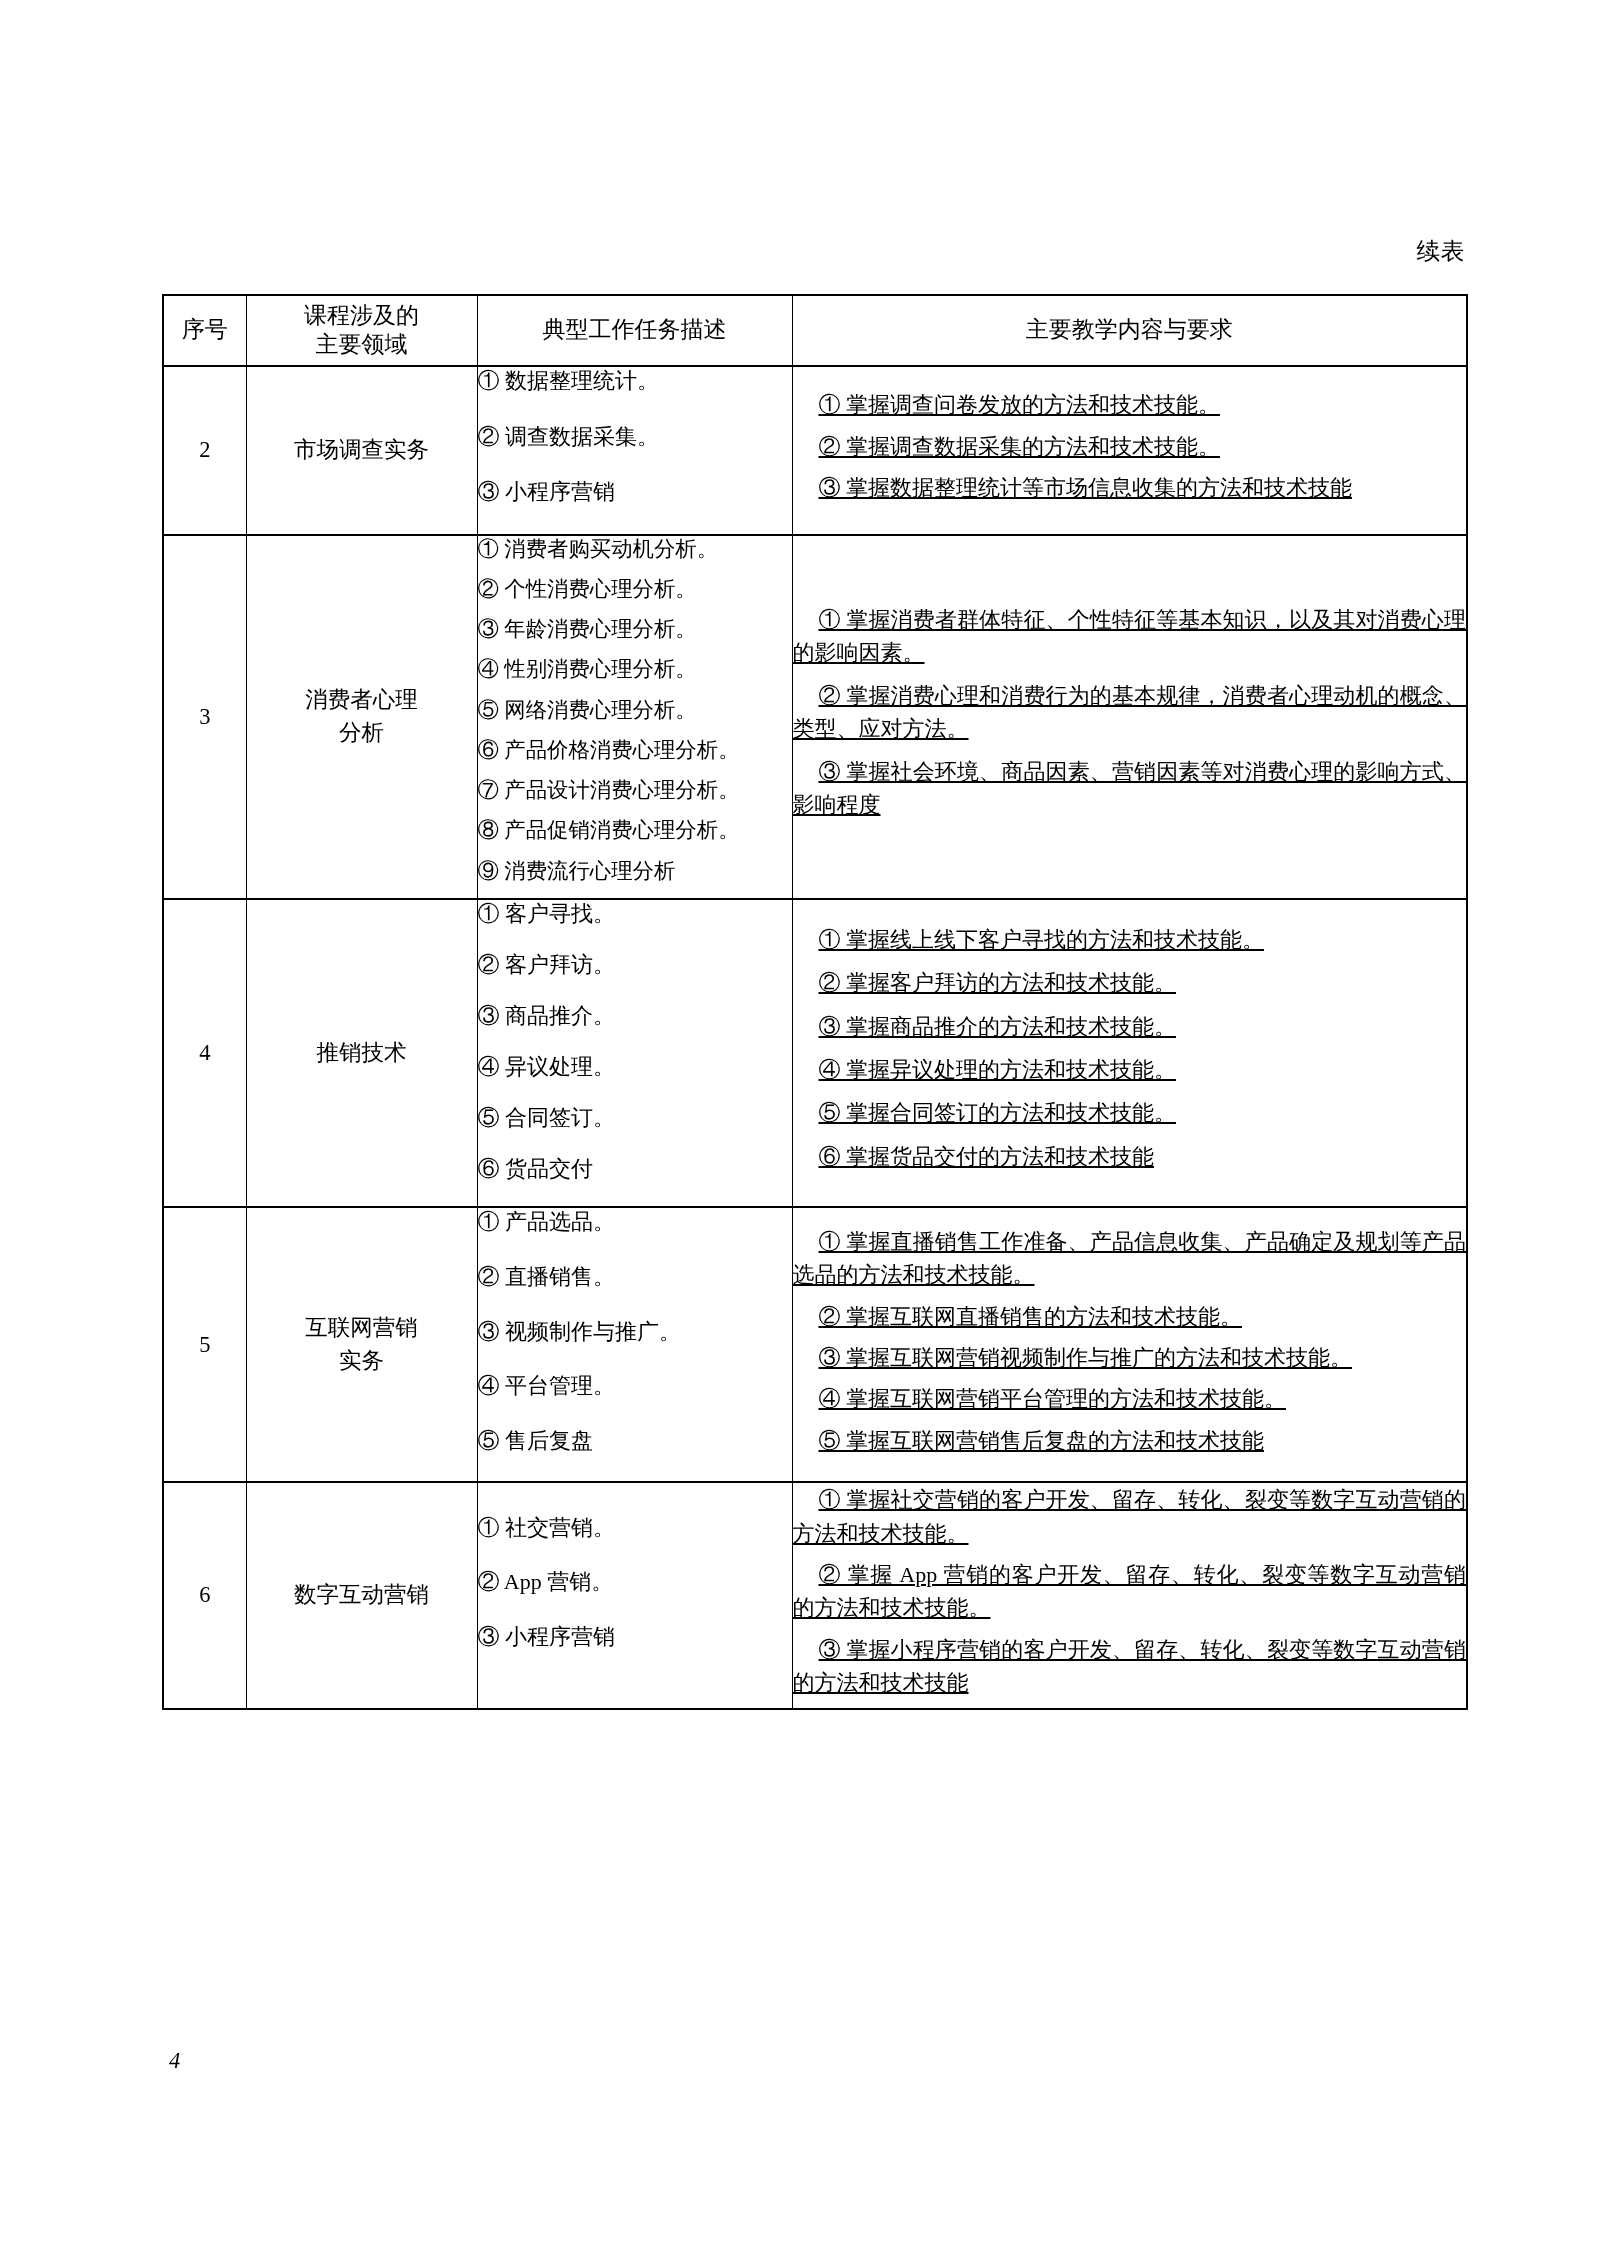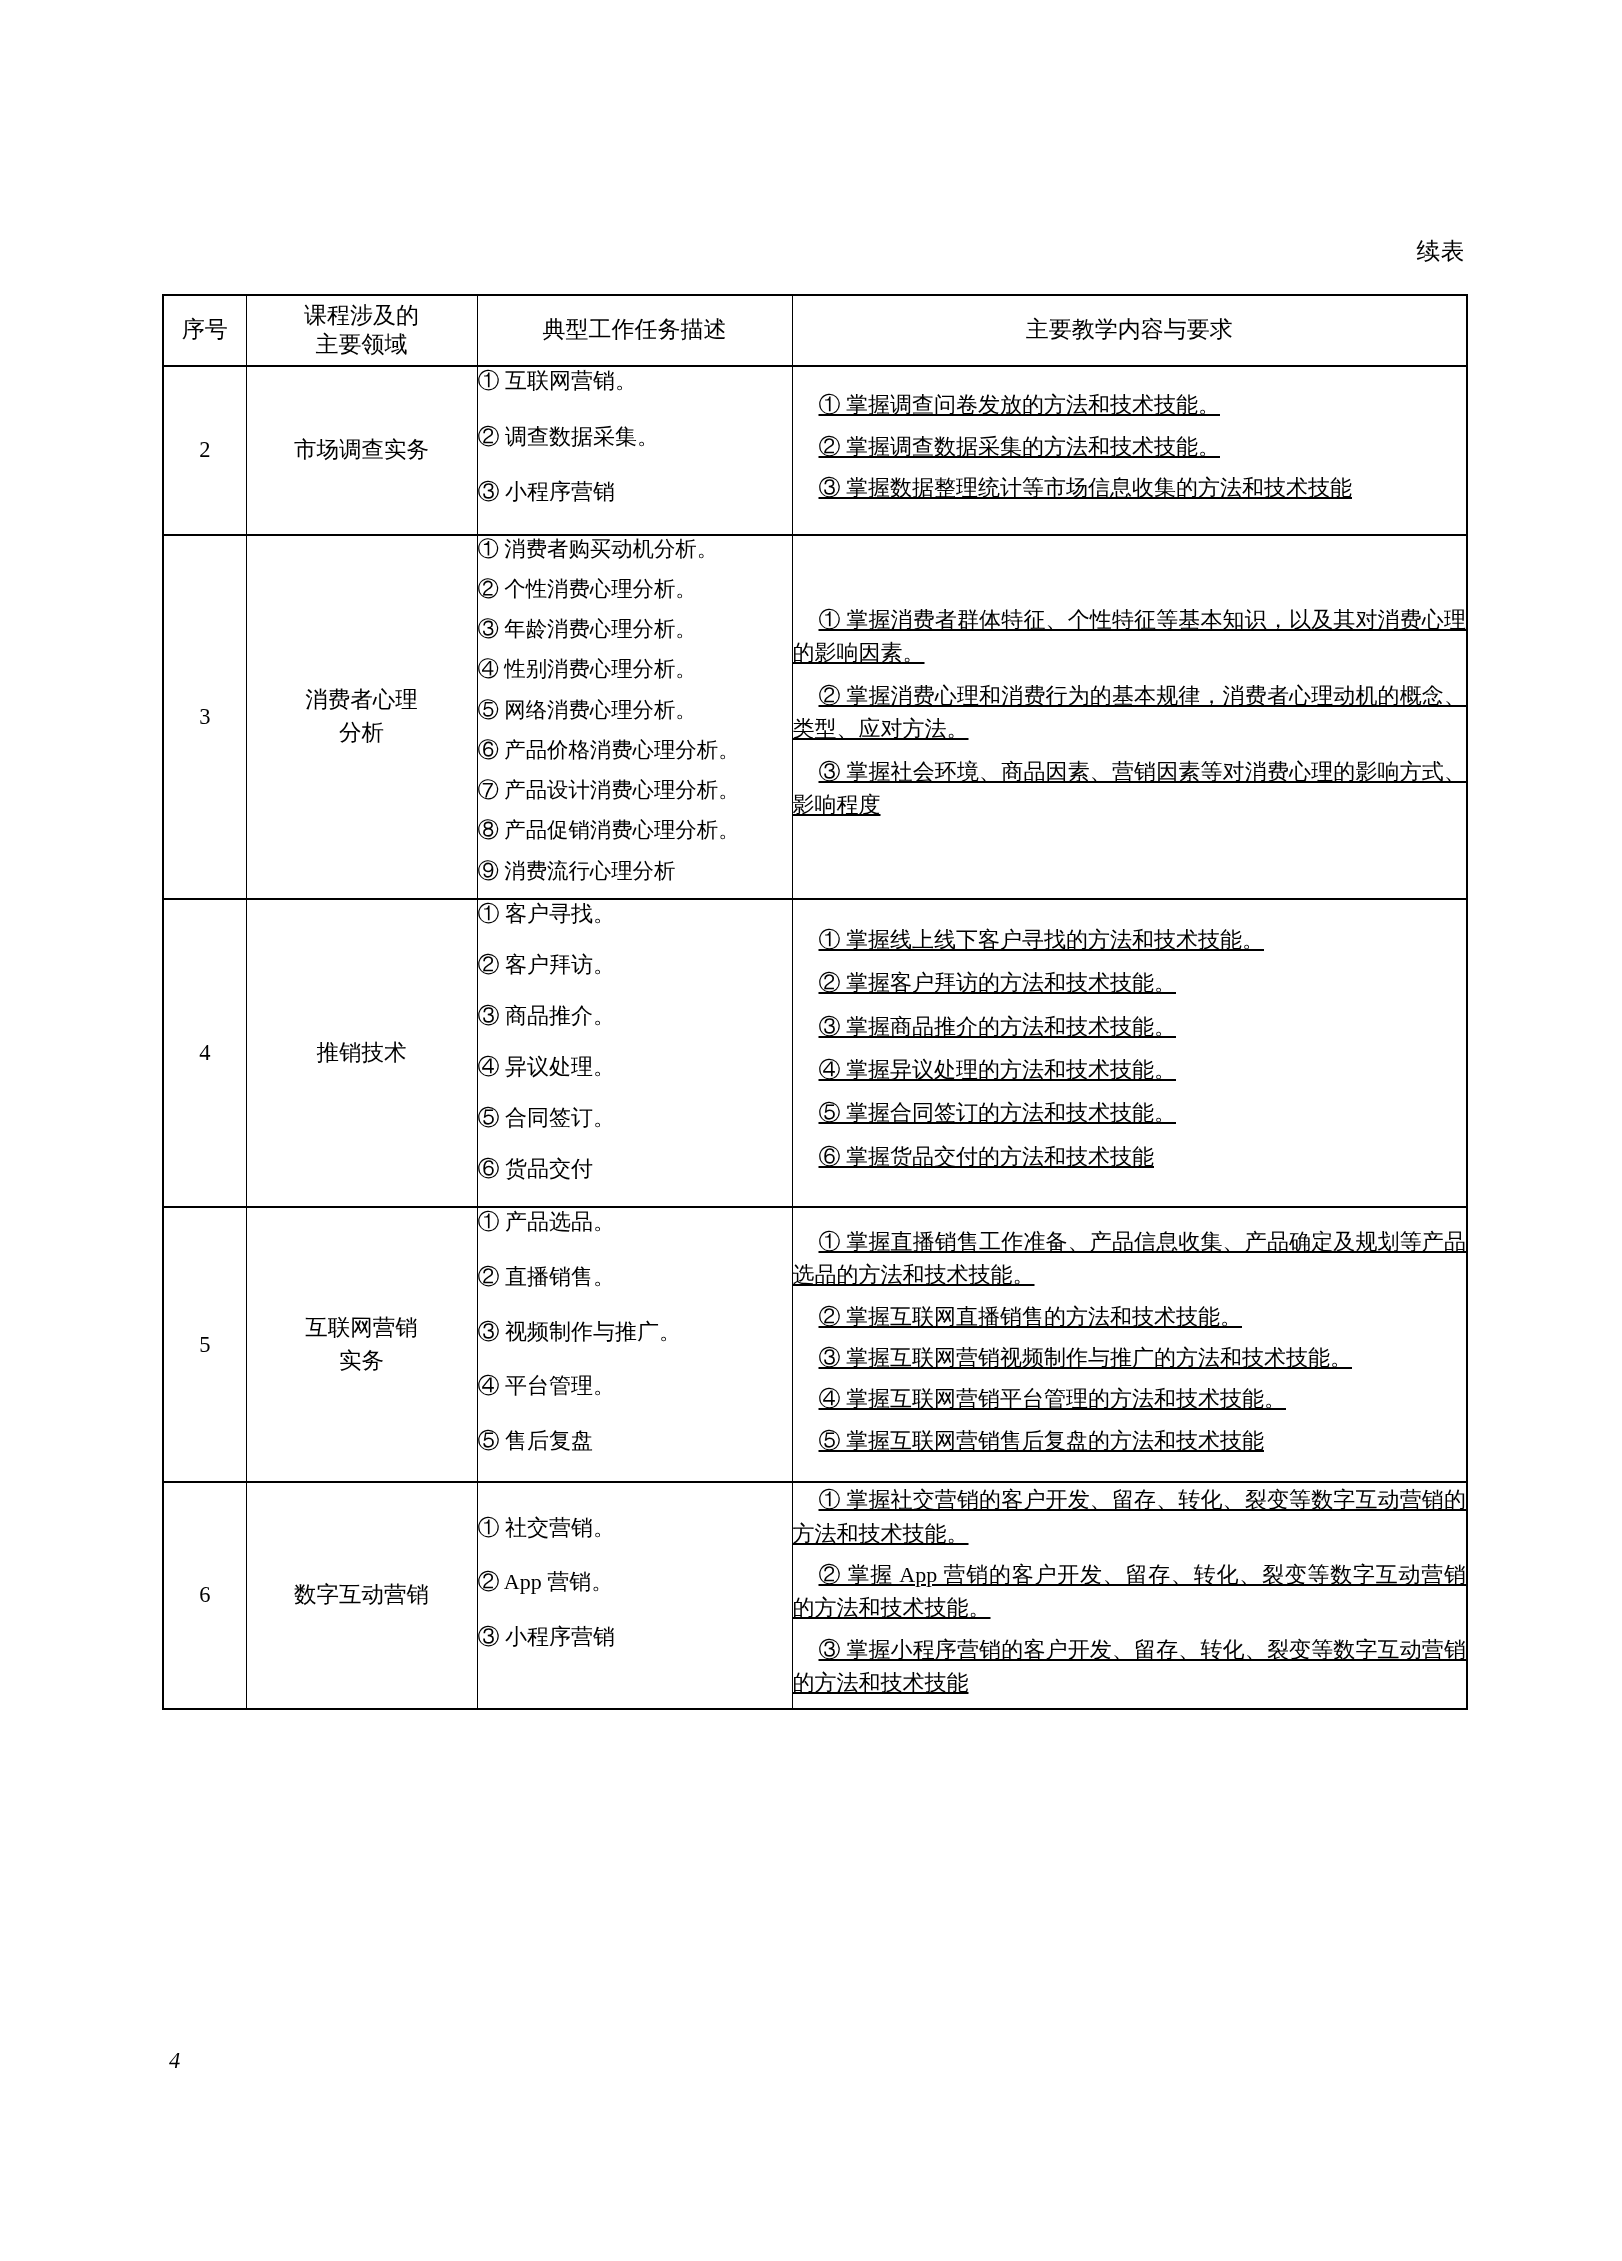--- a/index.html
+++ b/index.html
@@ -171,21 +171,21 @@
           </td>
           <td>典型工作任务描述</td>
           <td>主要教学内容与要求</td>
         </tr>
       <tr class="body-row r2">
             <td class="no">2</td>
             <td class="field">
               <span class="fl">市场调查实务</span>
             </td>
             <td class="list">
-              <div class="item">① 互联网营销。</div>
+              <div class="item">① 数据整理统计。</div>
               <div class="item">② 调查数据采集。</div>
               <div class="item">③ 小程序营销</div>
             </td>
             <td class="teach">
               <div class="p" style="text-indent: 26px;">① 掌握调查问卷发放的方法和技术技能。</div>
               <div class="p" style="text-indent: 26px;">② 掌握调查数据采集的方法和技术技能。</div>
               <div class="p" style="text-indent: 26px;">③ 掌握数据整理统计等市场信息收集的方法和技术技能</div>
             </td>
           </tr>
           <tr class="body-row r3">

